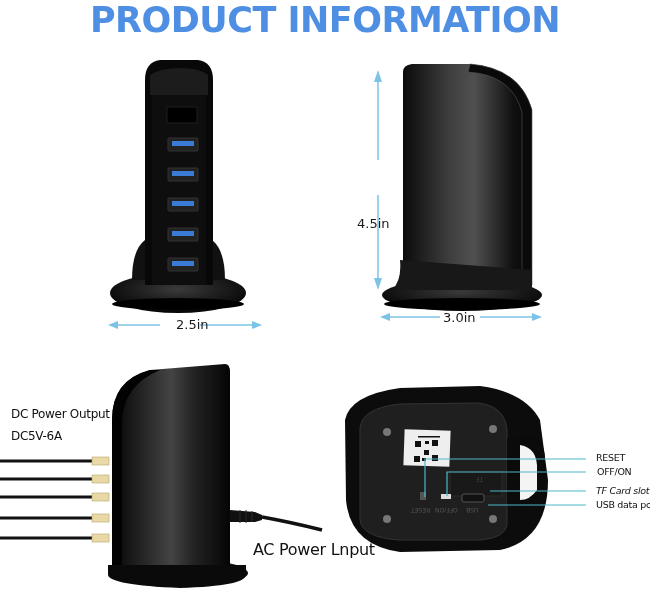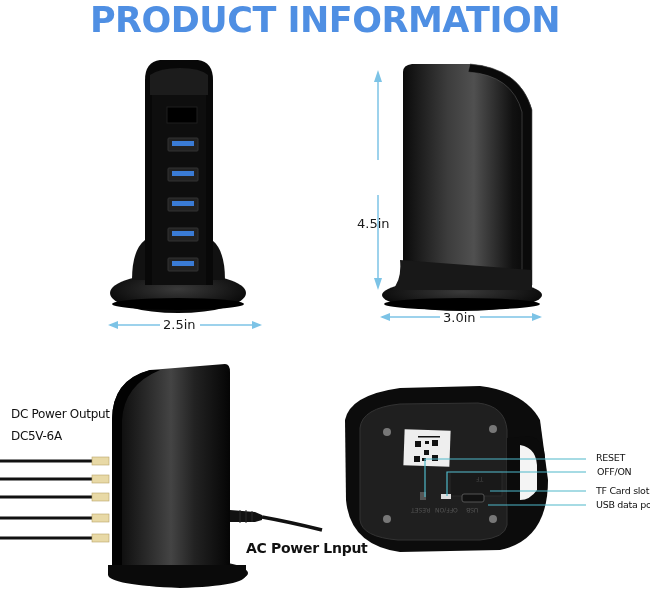--- a/index.html
+++ b/index.html
@@ -149,29 +149,29 @@
   </g>
 
   <g stroke="#4fb8c9" stroke-width="1.2" fill="none">
     <polyline points="425,497 425,459 586,459"></polyline>
     <polyline points="447,496 447,472 586,472"></polyline>
     <line x1="490" y1="491" x2="586" y2="491"></line>
     <line x1="488" y1="505" x2="586" y2="505"></line>
   </g>
 </svg>
 
-<div class="abs dim" style="left:163px; top:317px;">2.5in</div>
+<div class="abs dim" style="left:176px; top:317px;">2.5in</div>
 <div class="abs dim" style="left:357px; top:172px;margin-top:44px;">4.5in</div>
 <div class="abs dim" style="left:443px; top:310px;text-align:center;">3.0in</div>
 
 <div class="abs lbl" style="left:11px; top:407px; font-size:12px;">DC Power Output</div>
 <div class="abs lbl" style="left:11px; top:429px; font-size:12px;text-align:center;">DC5V-6A</div>
-<div class="abs lbl" style="left:246px; top:540px; font-size:14px;font-weight:bold;">AC  Power Lnput</div>
+<div class="abs lbl" style="left:253px; top:540px; font-size:16px;">AC  Power Lnput</div>
 
 <div class="abs lbl" style="left:596px; top:452px; font-size:9.5px;">RESET</div>
 <div class="abs lbl" style="left:597px; top:466px; font-size:9.5px;">OFF/ON</div>
-<div class="abs lbl" style="left:596px; top:485px; font-size:9.5px;">TF Card slot</div>
+<div class="abs lbl" style="left:596px; top:485px; font-size:9.5px;font-style:italic;">TF Card slot</div>
 <div class="abs lbl" style="left:596px; top:499px; font-size:9.5px;">USB data port</div>
 
 <div class="abs" style="left:411px; top:507px; font-family:'DejaVu Sans',sans-serif; font-size:6px; color:#555; transform:rotate(180deg);">RESET</div>
 <div class="abs" style="left:435px; top:507px; font-family:'DejaVu Sans',sans-serif; font-size:6px; color:#555; transform:rotate(180deg);">OFF/ON</div>
 <div class="abs" style="left:466px; top:507px; font-family:'DejaVu Sans',sans-serif; font-size:6px; color:#555; transform:rotate(180deg);">USB</div>
 <div class="abs" style="left:476px; top:476px; font-family:'DejaVu Sans',sans-serif; font-size:6px; color:#444; transform:rotate(180deg);">TF</div>
 
 </body></html>

